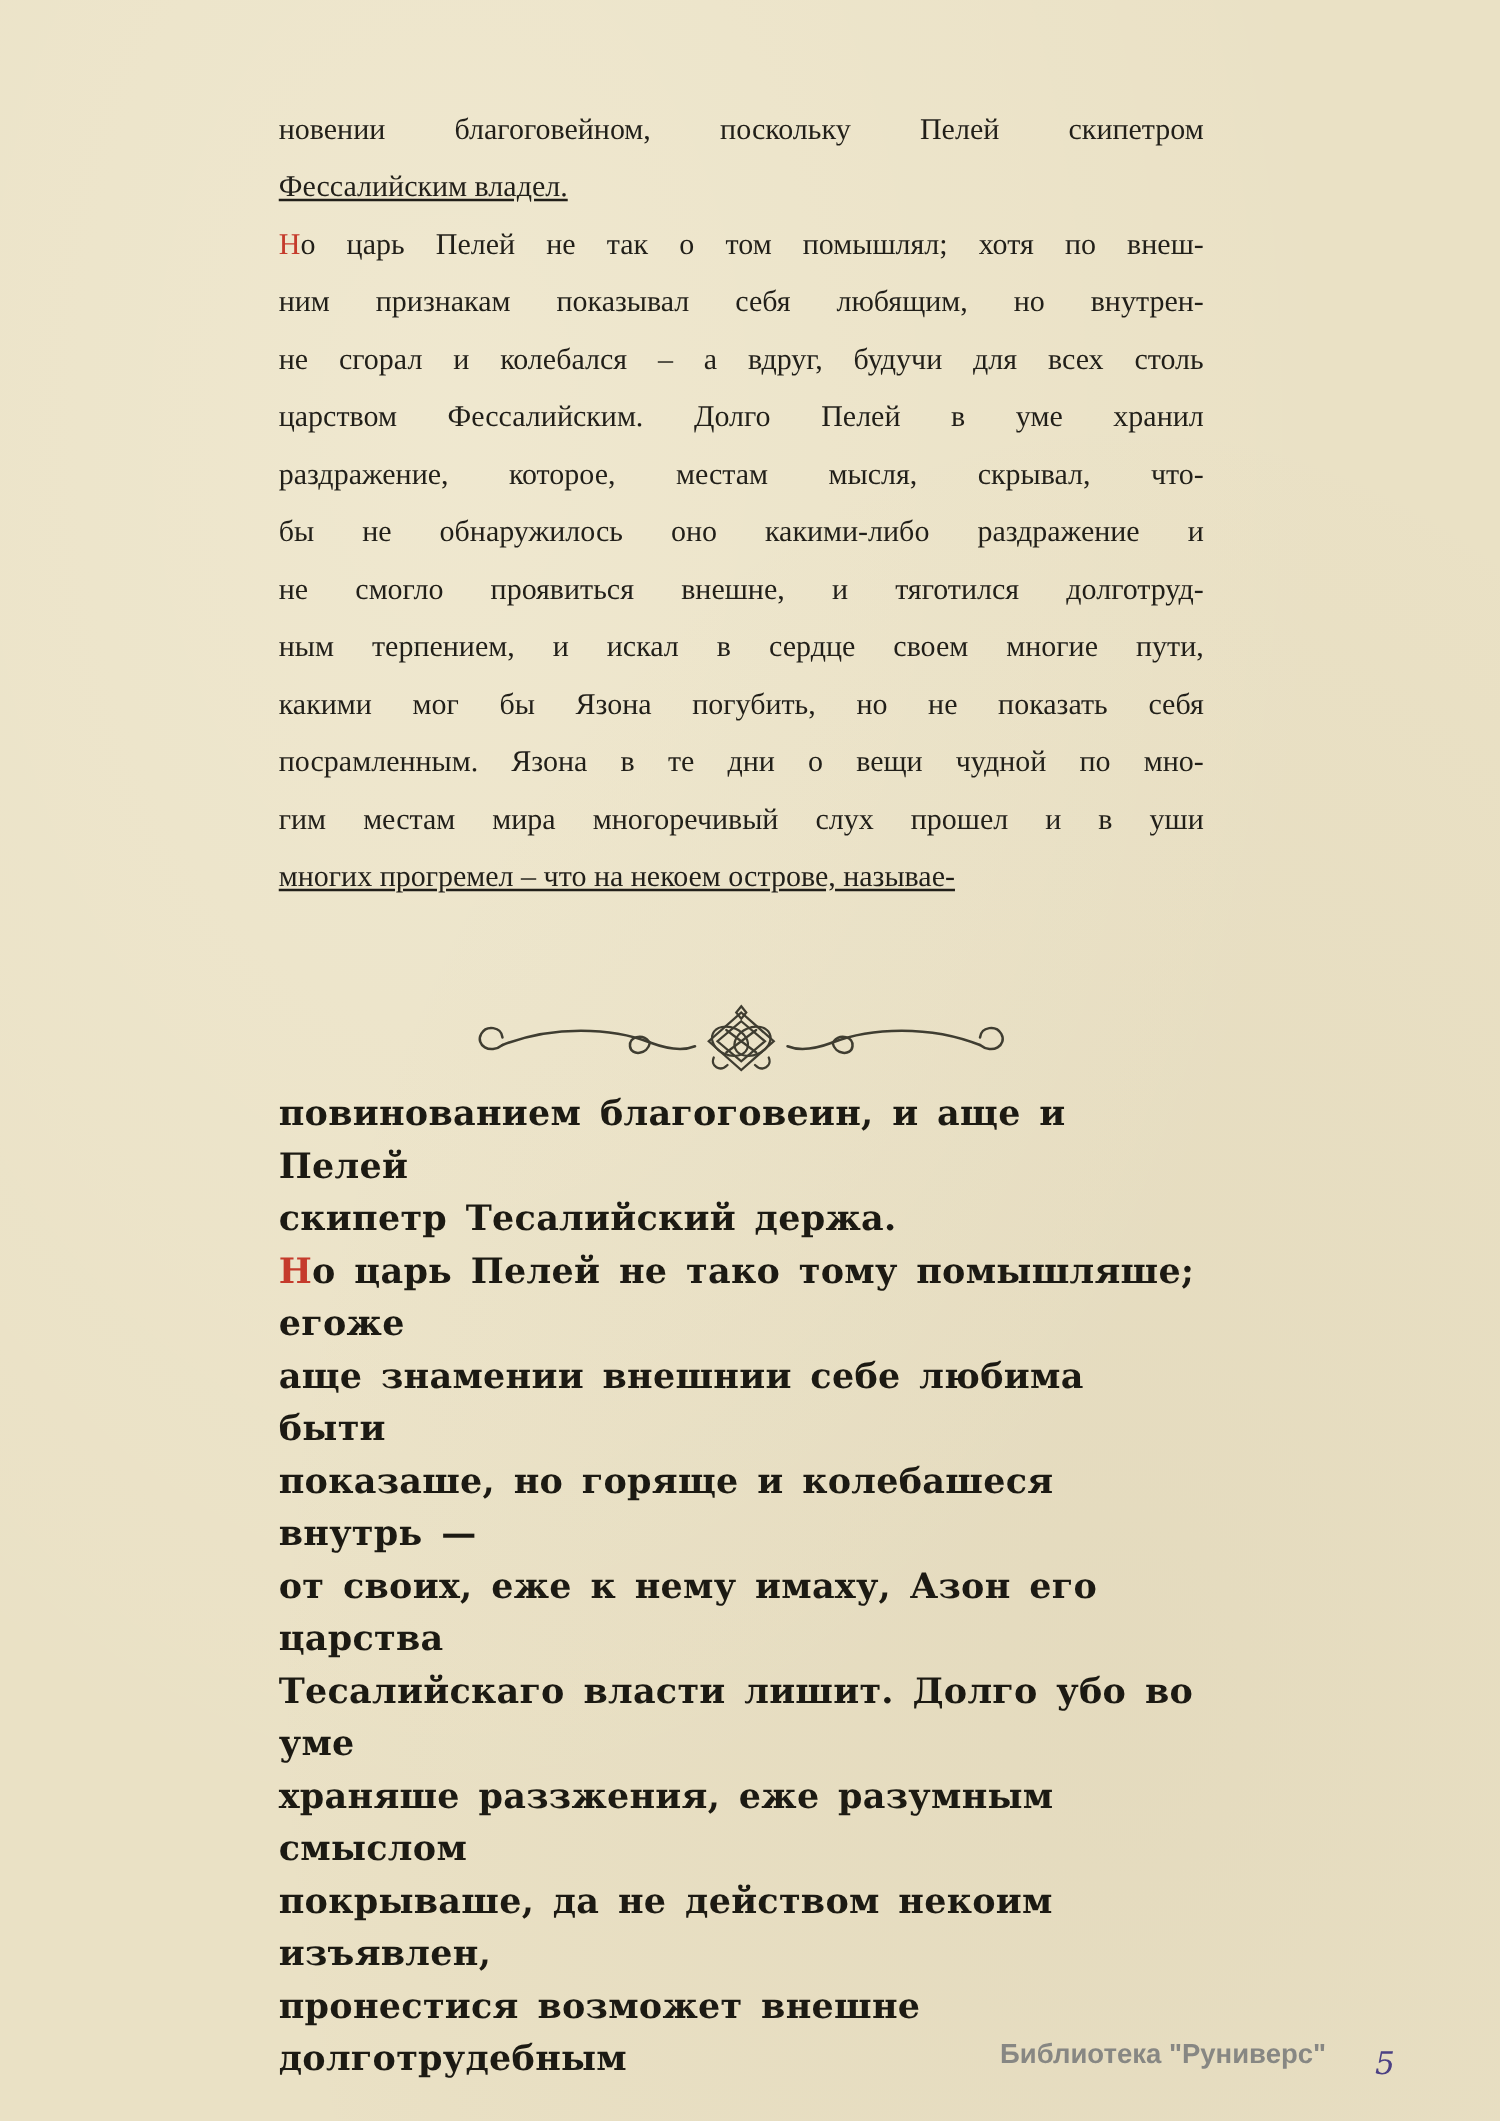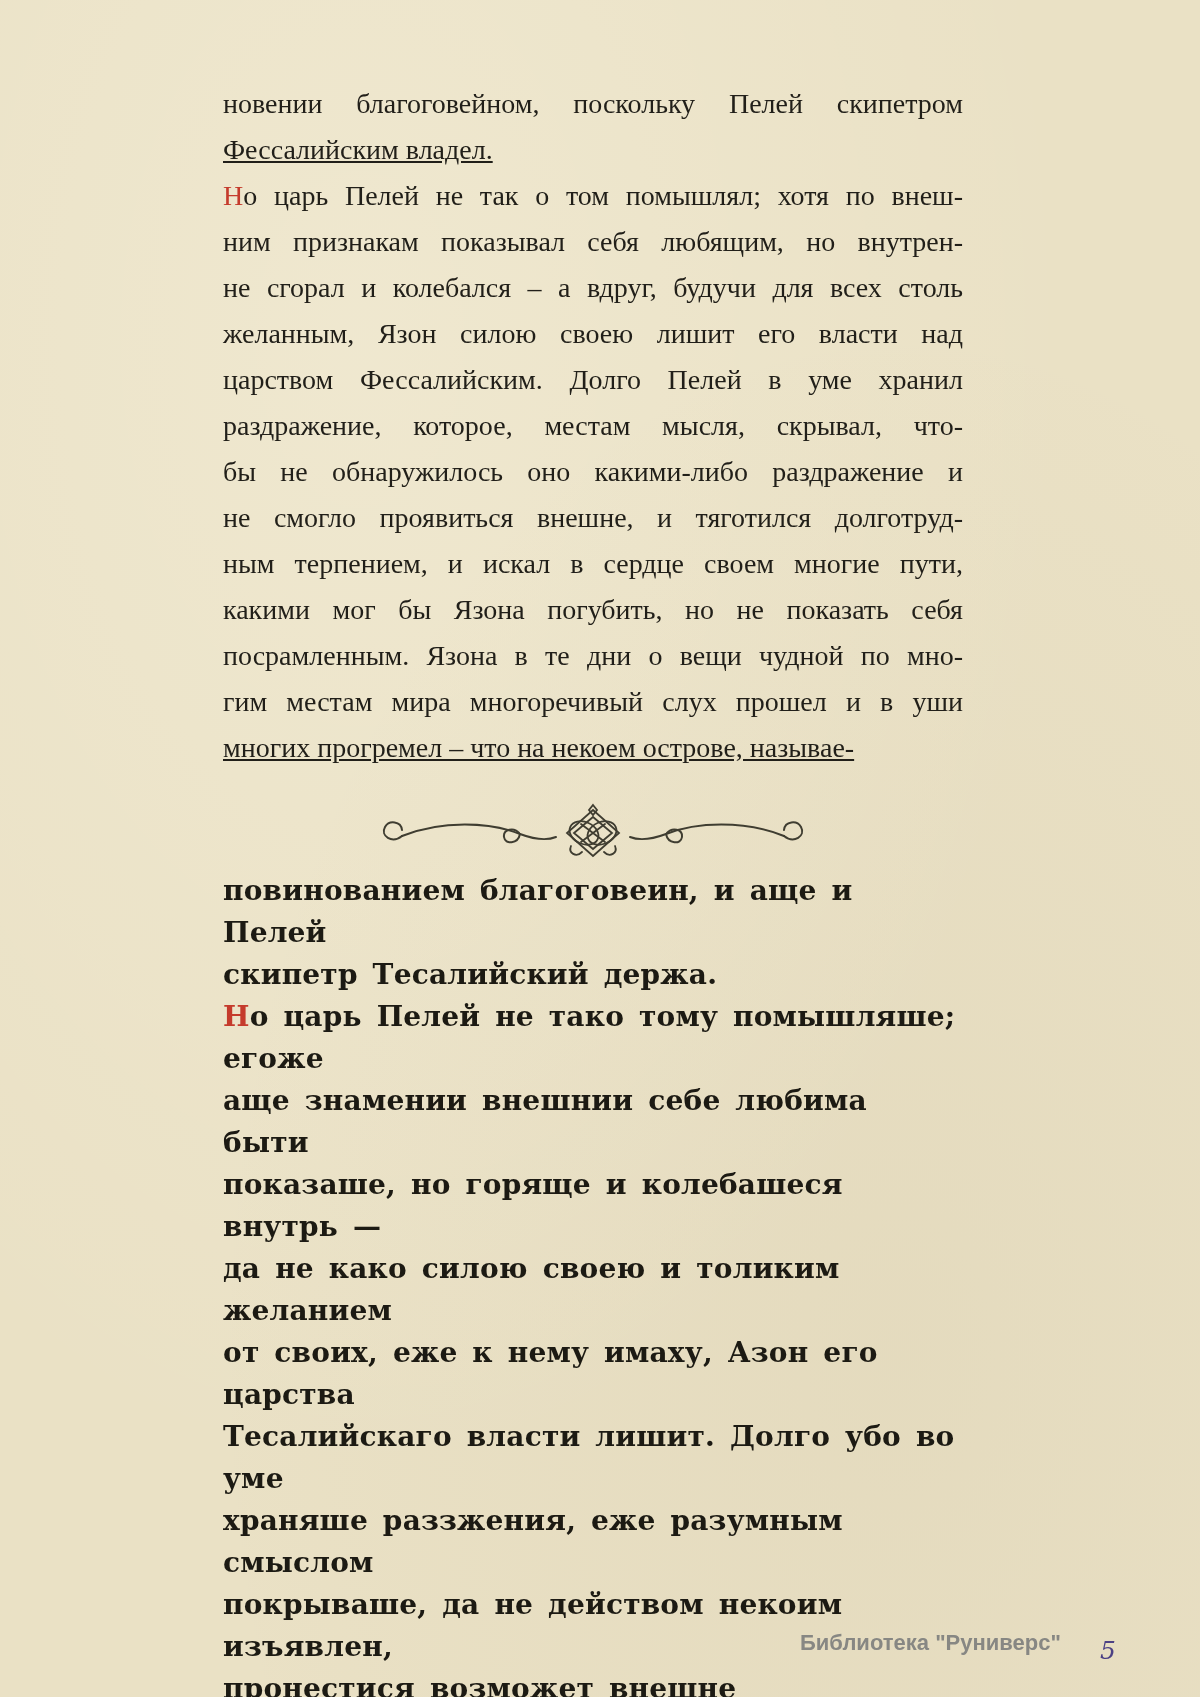--- a/index.html
+++ b/index.html
@@ -18,21 +18,21 @@
   }
   .sec {
     position: absolute;
     left: 223px;
     width: 740px;
     color: #211f19;
   }
   .sec1 {
     top: 81px;
     font-family: "Liberation Serif", serif;
-    font-size: 28px;
+    font-size: 24px;
     line-height: 46px;
   }
   .sec1 .line { text-align: justify; text-align-last: justify; }
   .sec1 .line.noj { text-align-last: left; text-decoration: underline; }
   .sec2 {
     top: 870px;
     font-family: "DejaVu Serif", serif;
     font-weight: bold;
     font-size: 28px;
     line-height: 42px;
@@ -69,21 +69,20 @@
 <body>
 
 <div class="paper-tint"></div>
 
 <div class="sec sec1">
     <div class="line">новении благоговейном, поскольку Пелей скипетром</div>
     <div class="line noj">Фессалийским владел.</div>
     <div class="line"><span class="initial">Н</span>о царь Пелей не так о том помышлял; хотя по внеш-</div>
     <div class="line">ним признакам показывал себя любящим, но внутрен-</div>
     <div class="line">не сгорал и колебался – а вдруг, будучи для всех столь</div>
-    <div class="line">желанным, Язон силою своею лишит его власти над</div>
     <div class="line">царством Фессалийским. Долго Пелей в уме хранил</div>
     <div class="line">раздражение, которое, местам мысля, скрывал, что-</div>
     <div class="line">бы не обнаружилось оно какими-либо раздражение и</div>
     <div class="line">не смогло проявиться внешне, и тяготился долготруд-</div>
     <div class="line">ным терпением, и искал в сердце своем многие пути,</div>
     <div class="line">какими мог бы Язона погубить, но не показать себя</div>
     <div class="line">посрамленным. Язона в те дни о вещи чудной по мно-</div>
     <div class="line">гим местам мира многоречивый слух прошел и в уши</div>
     <div class="line noj">многих прогремел – что на некоем острове, называе-</div>
   </div>
@@ -114,21 +113,20 @@
     </g>
   </svg>
 </div>
 
 <div class="sec sec2">
     <div class="line">повинованием благоговеин, и аще и Пелей</div>
     <div class="line">скипетр Тесалийский держа.</div>
     <div class="line"><span class="initial">Н</span>о царь Пелей не тако тому помышляше; егоже</div>
     <div class="line">аще знамении внешнии себе любима быти</div>
     <div class="line">показаше, но горяще и колебашеся внутрь —</div>
-    <div class="line">да не како силою своею и толиким желанием</div>
     <div class="line">от своих, еже к нему имаху, Азон его царства</div>
     <div class="line">Тесалийскаго власти лишит. Долго убо во уме</div>
     <div class="line">храняше раззжения, еже разумным смыслом</div>
     <div class="line">покрываше, да не действом некоим изъявлен,</div>
     <div class="line">пронестися возможет внешне долготрудебным</div>
   </div>
 
 <div class="footer-lib">Библиотека "Руниверс"</div>
 
 <div class="page-num">5</div>

